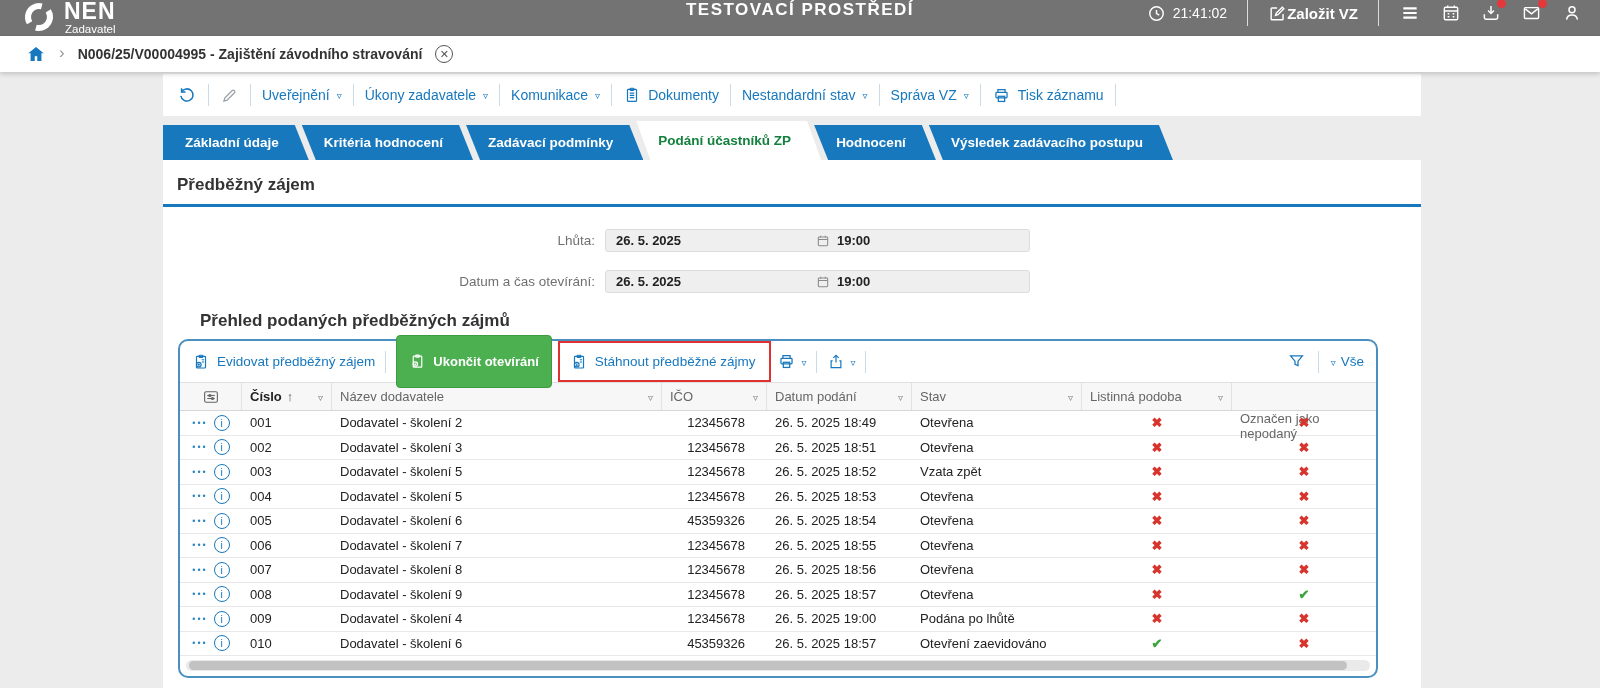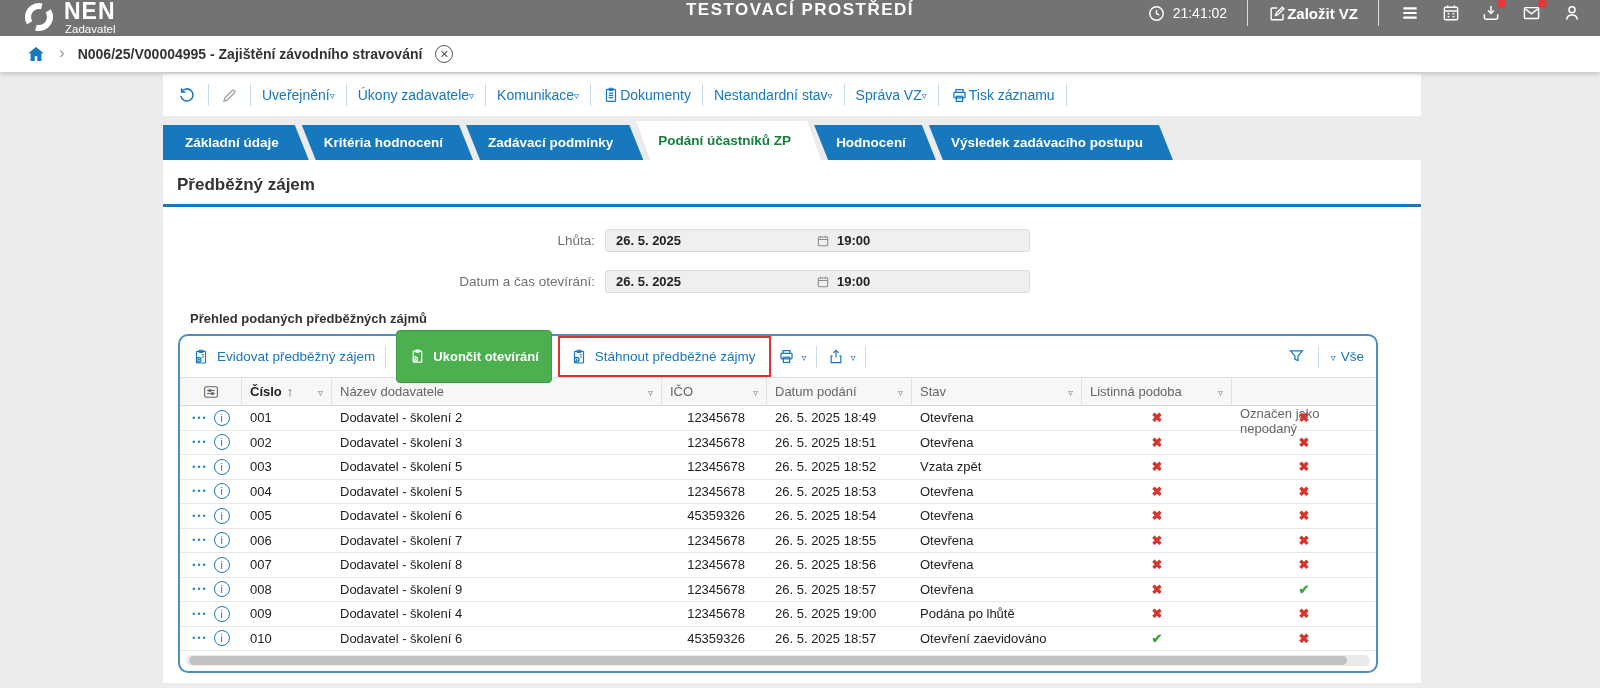--- a/index.html
+++ b/index.html
@@ -27,21 +27,21 @@
   .bc-label { font-size:14px; font-weight:bold; color:#333; }
   .bc-close { width:18px; height:18px; border:1.5px solid #555; border-radius:50%; color:#555;
     display:inline-flex; align-items:center; justify-content:center; font-size:11px; cursor:pointer; }
 
   
   .content-col { margin-left:163px; width:1258px; }
 
   .rec-toolbar { margin-top:2px; background:#fff; height:42px; display:flex; align-items:center;
     padding:0 14px; gap:11px; color:#1778be; font-size:14px; }
   .rt-sep { width:1px; height:22px; background:#c7dbe9; }
-  .rt-item { display:flex; align-items:center; cursor:pointer; white-space:nowrap; }
+  .rt-item { display:flex; align-items:center; gap:7px; cursor:pointer; white-space:nowrap; }
   .caret { font-size:10px; color:#1778be; margin-top:1px; }
 
   
   .tabs-row { margin-top:9px; height:35px; display:flex; align-items:flex-end; }
   .tab { height:35px; background:#1778be; color:#fff; font-size:13.5px; font-weight:bold;
     display:flex; align-items:center; padding:0 30px 0 22px; margin-right:-7px; cursor:pointer;
     clip-path:polygon(0 0, calc(100% - 14px) 0, 100% 100%, 14px 100%); }
   .tab:first-child { clip-path:polygon(0 0, calc(100% - 14px) 0, 100% 100%, 0 100%); }
   .tab.active { background:#fff; color:#15803d; height:39px; z-index:2; }
 
@@ -51,21 +51,21 @@
   .sec-divider { height:3px; background:#1778be; }
 
   .form-area { padding-top:22px; }
   .form-row { display:flex; align-items:center; margin-bottom:18px; }
   .form-label { width:432px; text-align:right; color:#707070; font-size:13.5px; }
   .form-field { margin-left:10px; width:425px; height:23px; background:#efefef; border:1px solid #dcdcdc;
     border-radius:3px; display:flex; align-items:center; padding:0 10px; font-size:13px; font-weight:bold; color:#222; }
   .f-date { width:200px; }
   .f-time { margin-left:7px; }
 
-  .tbl-heading { margin:16px 0 8px 27px; font-size:13px; font-weight:bold; color:#333; }
+  .tbl-heading { margin:16px 0 8px 37px; font-size:17px; font-weight:bold; color:#333; }
 
   
   .panel { margin-left:15px; width:1200px; border:2px solid #4b8fc0; border-radius:10px; position:relative;
     background:#fff; padding-bottom:5px; }
   .ptoolbar { height:41px; display:flex; align-items:center; padding:0 12px; gap:10px; color:#1778be; font-size:13.5px; }
   .pt-link { display:flex; align-items:center; gap:7px; cursor:pointer; white-space:nowrap; }
   .btn-green { display:flex; align-items:center; gap:7px; background:#4caf50; border:1px solid #3d9c41;
     border-radius:4px; color:#fff; font-weight:bold; font-size:13px; padding:17px 12px; cursor:pointer; font-family:inherit; }
   .annot { display:flex; align-items:center; height:41px; border:2px solid #e03131; padding:0 14px 0 10px; margin:0 -4px; }
   .pt-group { display:flex; align-items:center; gap:5px; cursor:pointer; }

